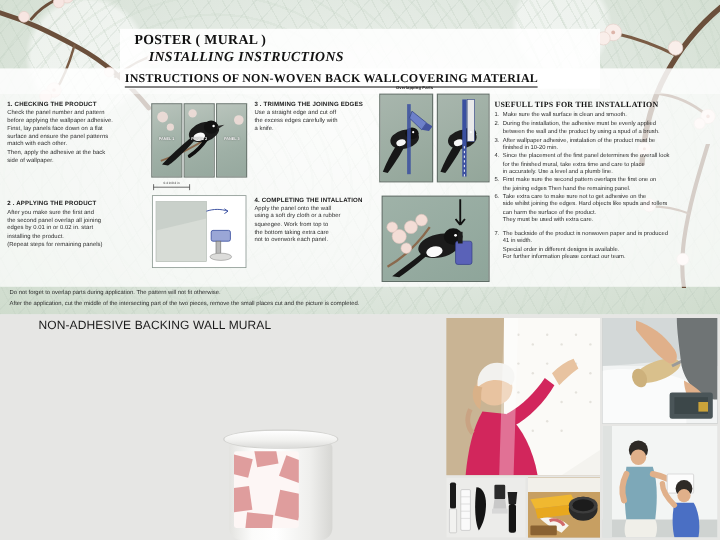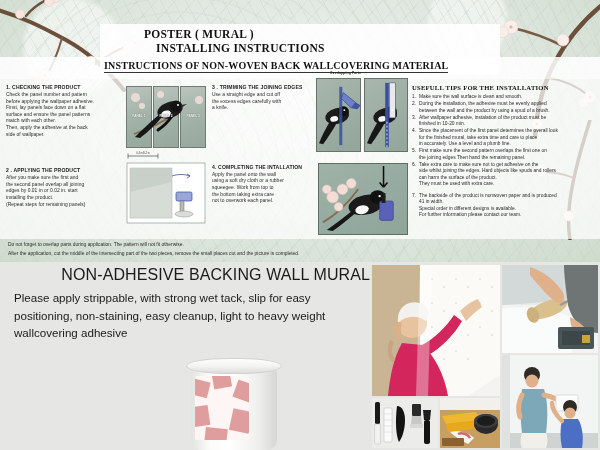--- a/index.html
+++ b/index.html
@@ -43,23 +43,23 @@
   }
   #body-band {
     position: absolute; left: 0; top: 79px; width: 600px; height: 160px;
     background: rgba(255,255,255,.72);
   }
 
   #title-block { position: absolute; left: 112px; top: 28px; z-index: 6; }
   .title-line {
     font-family: "Liberation Serif", serif;
     font-weight: bold; font-size: 11.5px; color: #111;
-    letter-spacing: .3px; line-height: 13.5px; margin-left: 32px;
-  }
-  .title-line.indent { padding-left: 12px; }
+    letter-spacing: .3px; line-height: 13.5px;
+  }
+  .title-line.indent { padding-left: 12px; font-style: italic; }
   #subtitle {
     position: absolute; left: 104px; top: 60px; z-index: 6;
     font-family: "Liberation Serif", serif;
     font-weight: bold; font-size: 10px; color: #111;
     letter-spacing: .2px;
     border-bottom: 1px solid #333; padding-bottom: 1px;
   }
 
   
   .col { position: absolute; z-index: 5; }
@@ -136,21 +136,21 @@
     font-size: 4.9px; color: #2b2b2b; line-height: 9px;
   }
 
   
   #lower {
     position: absolute; left: 0; top: 262px; width: 600px; height: 188px;
     background: #e6e6e4;
   }
   #desc-block { position: absolute; left: 14px; top: 4px; width: 356px; z-index: 4; }
   #desc-heading {
-    text-align: right; font-size: 16px; color: #1b1b1b;
+    text-align: left; font-size: 10px; color: #1b1b1b;
     letter-spacing: .1px; margin-bottom: 5px; padding-left: 18px;
   }
   #desc-text { font-size: 11.6px; color: #1b1b1b; line-height: 17.5px; }
 
   
   #bucket { position: absolute; left: 186px; top: 96px; width: 96px; height: 92px; z-index: 3; }
   #bucket-lid {
     position: absolute; left: 0; top: 0; width: 96px; height: 16px;
     border-radius: 48px / 9px;
     background: linear-gradient(180deg, #ffffff 0%, #f2f2f0 55%, #dcdcda 100%);
@@ -458,21 +458,20 @@
 
 <div id="notes">
   <div>Do not forget to overlap parts during application. The pattern will not fit otherwise.</div>
   <div>After the application, cut the middle of the intersecting part of the two pieces, remove the small places cut and the picture is completed.</div>
 </div>
 
 <div id="lower">
 
   <div id="desc-block">
     <div id="desc-heading">NON-ADHESIVE BACKING WALL MURAL</div>
-    <div id="desc-text">Please apply strippable, with strong wet tack, slip for easy positioning, non-staining, easy cleanup, light to heavy weight wallcovering adhesive</div>
   </div>
 
   <div id="bucket">
     <div id="bucket-body"></div>
     <div id="bucket-label">
       <span class="lbl-shard" style="left:-6px;top:4px;width:20px;height:16px;transform:rotate(14deg)"></span>
       <span class="lbl-shard" style="left:18px;top:-2px;width:18px;height:14px;transform:rotate(-10deg)"></span>
       <span class="lbl-shard" style="left:40px;top:6px;width:18px;height:18px;transform:rotate(20deg)"></span>
       <span class="lbl-shard" style="left:-2px;top:30px;width:16px;height:20px;transform:rotate(-8deg)"></span>
       <span class="lbl-shard" style="left:36px;top:34px;width:20px;height:22px;transform:rotate(12deg)"></span>

